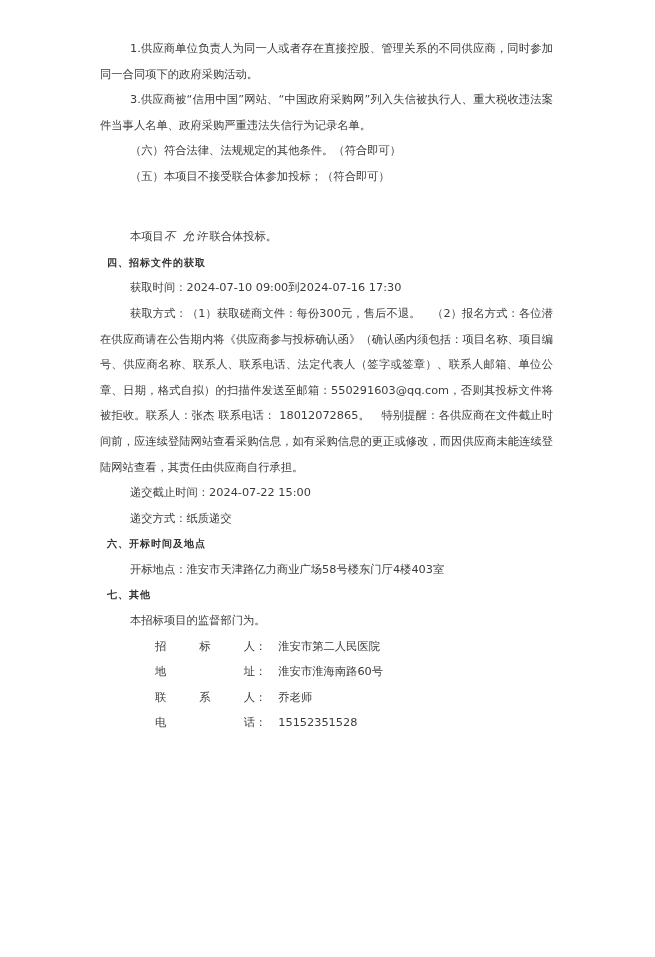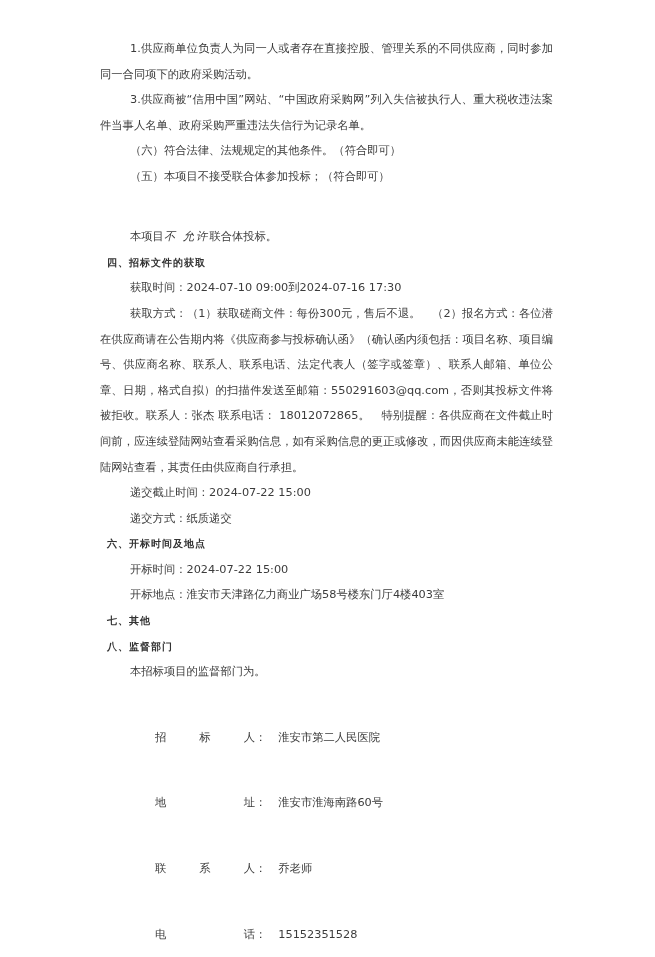--- a/index.html
+++ b/index.html
@@ -44,21 +44,21 @@
     line-height: 25.6px;
     padding-left: 55px;
     margin: 0;
   }
   .contact-label {
     display: inline-flex;
     justify-content: space-between;
     width: 100px;
   }
   .contact-colon { flex: none; }
-  .contact-value { margin-left: 12px; white-space: nowrap; margin-top: 40px; }
+  .contact-value { margin-left: 12px; white-space: nowrap; }
 </style>
 </head>
 <body>
 
 <div class="page">
 
   <p class="body">1.供应商单位负责人为同一人或者存在直接控股、管理关系的不同供应商，同时参加同一合同项下的政府采购活动。</p>
   <p class="body">3.供应商被“信用中国”网站、“中国政府采购网”列入失信被执行人、重大税收违法案件当事人名单、政府采购严重违法失信行为记录名单。</p>
   <p class="body">（六）符合法律、法规规定的其他条件。（符合即可）</p>
   <p class="body">（五）本项目不接受联合体参加投标；（符合即可）</p>
@@ -66,26 +66,24 @@
   <p class="body gap-before"><span>本项目</span><span class="italic">不 允许</span><span>联合体投标。</span></p>
 
   <h3 class="heading">四、招标文件的获取</h3>
   <p class="body">获取时间：2024-07-10 09:00到2024-07-16 17:30</p>
   <p class="body">获取方式：（1）获取磋商文件：每份300元，售后不退。　（2）报名方式：各位潜在供应商请在公告期内将《供应商参与投标确认函》（确认函内须包括：项目名称、项目编号、供应商名称、联系人、联系电话、法定代表人（签字或签章）、联系人邮箱、单位公章、日期，格式自拟）的扫描件发送至邮箱：550291603@qq.com，否则其投标文件将被拒收。联系人：张杰 联系电话： 18012072865。　特别提醒：各供应商在文件截止时间前，应连续登陆网站查看采购信息，如有采购信息的更正或修改，而因供应商未能连续登陆网站查看，其责任由供应商自行承担。</p>
 
   <p class="body">递交截止时间：2024-07-22 15:00</p>
   <p class="body">递交方式：纸质递交</p>
 
   <h3 class="heading">六、开标时间及地点</h3>
-  <p class="body">开标时间：2024-07-22 15:00</p>
   <p class="body">开标地点：淮安市天津路亿力商业广场58号楼东门厅4楼403室</p>
 
   <h3 class="heading">七、其他</h3>
 
-  <h3 class="heading">八、监督部门</h3>
   <p class="body">本招标项目的监督部门为。</p>
 
 
   <div class="contact-row">
     <span class="contact-label">
         <span>招</span>
         <span>标</span>
         <span>人</span>
       </span>
       <span class="contact-colon">：</span>

